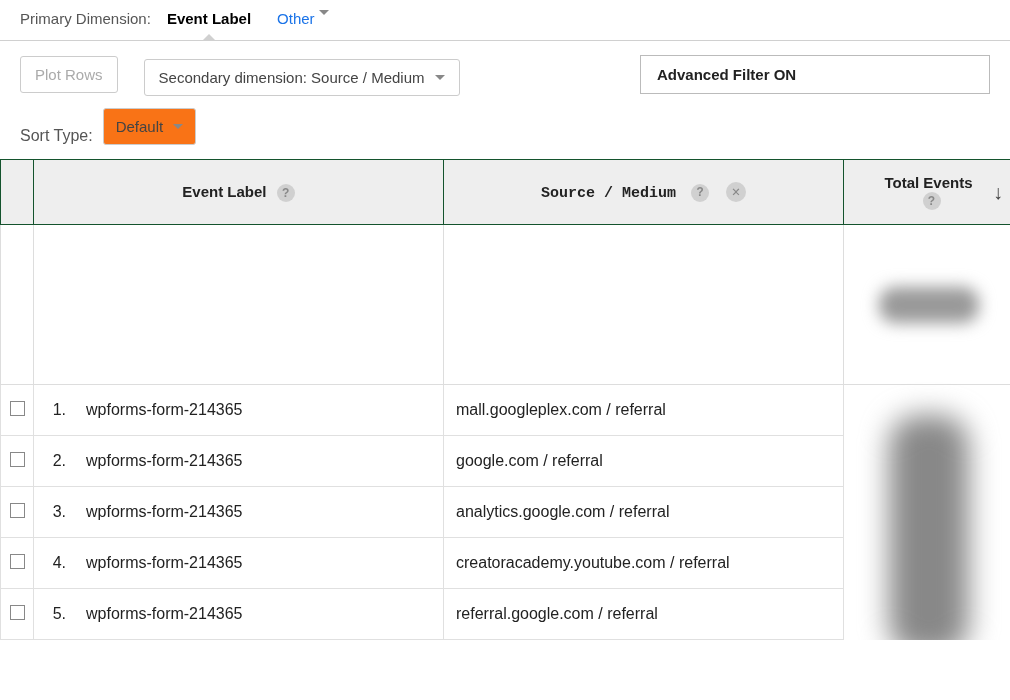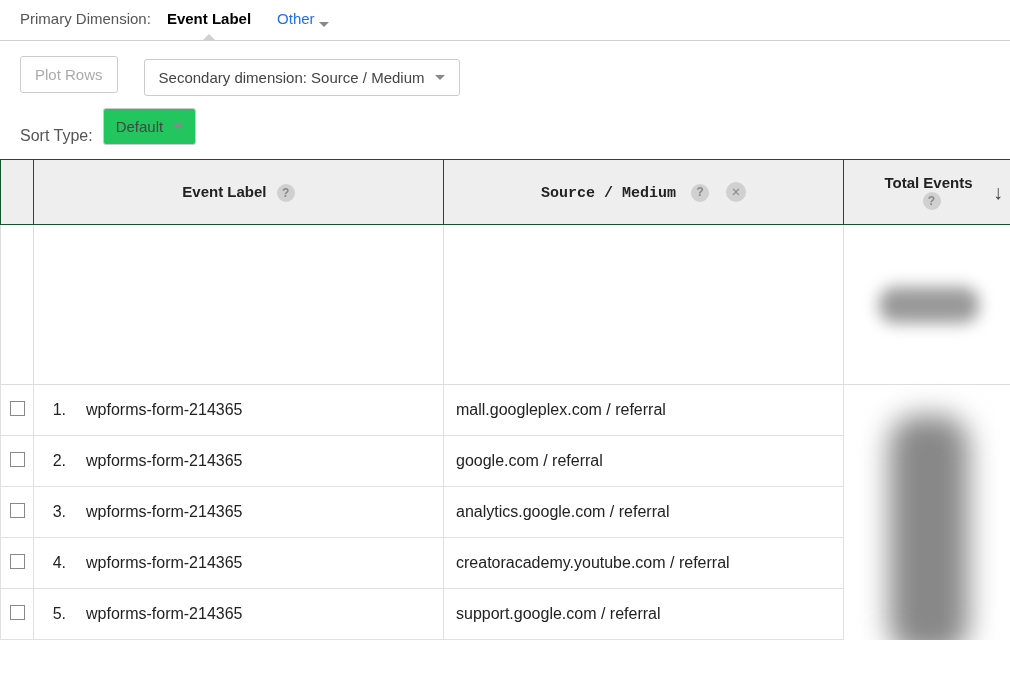--- a/index.html
+++ b/index.html
@@ -39,21 +39,21 @@
       border-left: 7px solid transparent;
       border-right: 7px solid transparent;
       border-bottom: 7px solid #d0d0d0;
     }
     .other-link {
       color: #1a73e8;
       font-size: 15px;
       margin-left: 18px;
       cursor: pointer;
       display: inline-flex;
-      align-items: flex-end;
+      align-items: flex-start;
       gap: 4px;
     }
     .caret-down {
       display: inline-block;
       width: 0; height: 0;
       border-left: 5px solid transparent;
       border-right: 5px solid transparent;
       border-top: 5px solid #888;
     }
     
@@ -105,21 +105,21 @@
       display: flex;
       align-items: flex-end;
       gap: 10px;
     }
     .sort-label {
       color: #555;
       font-size: 16px;
     }
     .sort-select {
       border: 1px solid #ccc;
-      background: #22c55e;
+      background: #f97316;
       padding: 9px 12px;
       border-radius: 3px;
       font-size: 15px;
       color: #444;
       display: inline-flex;
       align-items: center;
       gap: 10px;
       cursor: pointer;
     }
     
@@ -249,20 +249,21 @@
     <span class="caret-down"></span>
   </span>
 </div>
 
 <div class="controls-row">
   <button class="plot-btn">Plot Rows</button>
   <div class="secondary-dim">
     <span>Secondary dimension: Source / Medium</span>
     <span class="caret-down"></span>
   </div>
+  <div class="adv-filter">Advanced Filter ON</div>
 </div>
 
 <div class="sort-row">
   <span class="sort-label">Sort Type:</span>
   <div class="sort-select">
     <span>Default</span>
     <span class="caret-down"></span>
   </div>
 </div>
 
@@ -341,16 +342,16 @@
       <td>creatoracademy.youtube.com / referral</td>
     </tr>
     <tr class="data-row">
       <td><span class="check"></span></td>
       <td>
           <div class="td-event">
             <span class="row-num">5.</span>
             <span>wpforms-form-214365</span>
           </div>
         </td>
-      <td>support.google.com / referral</td>
+      <td>referral.google.com / referral</td>
     </tr>
   </tbody>
 </table>
 
 </body></html>

